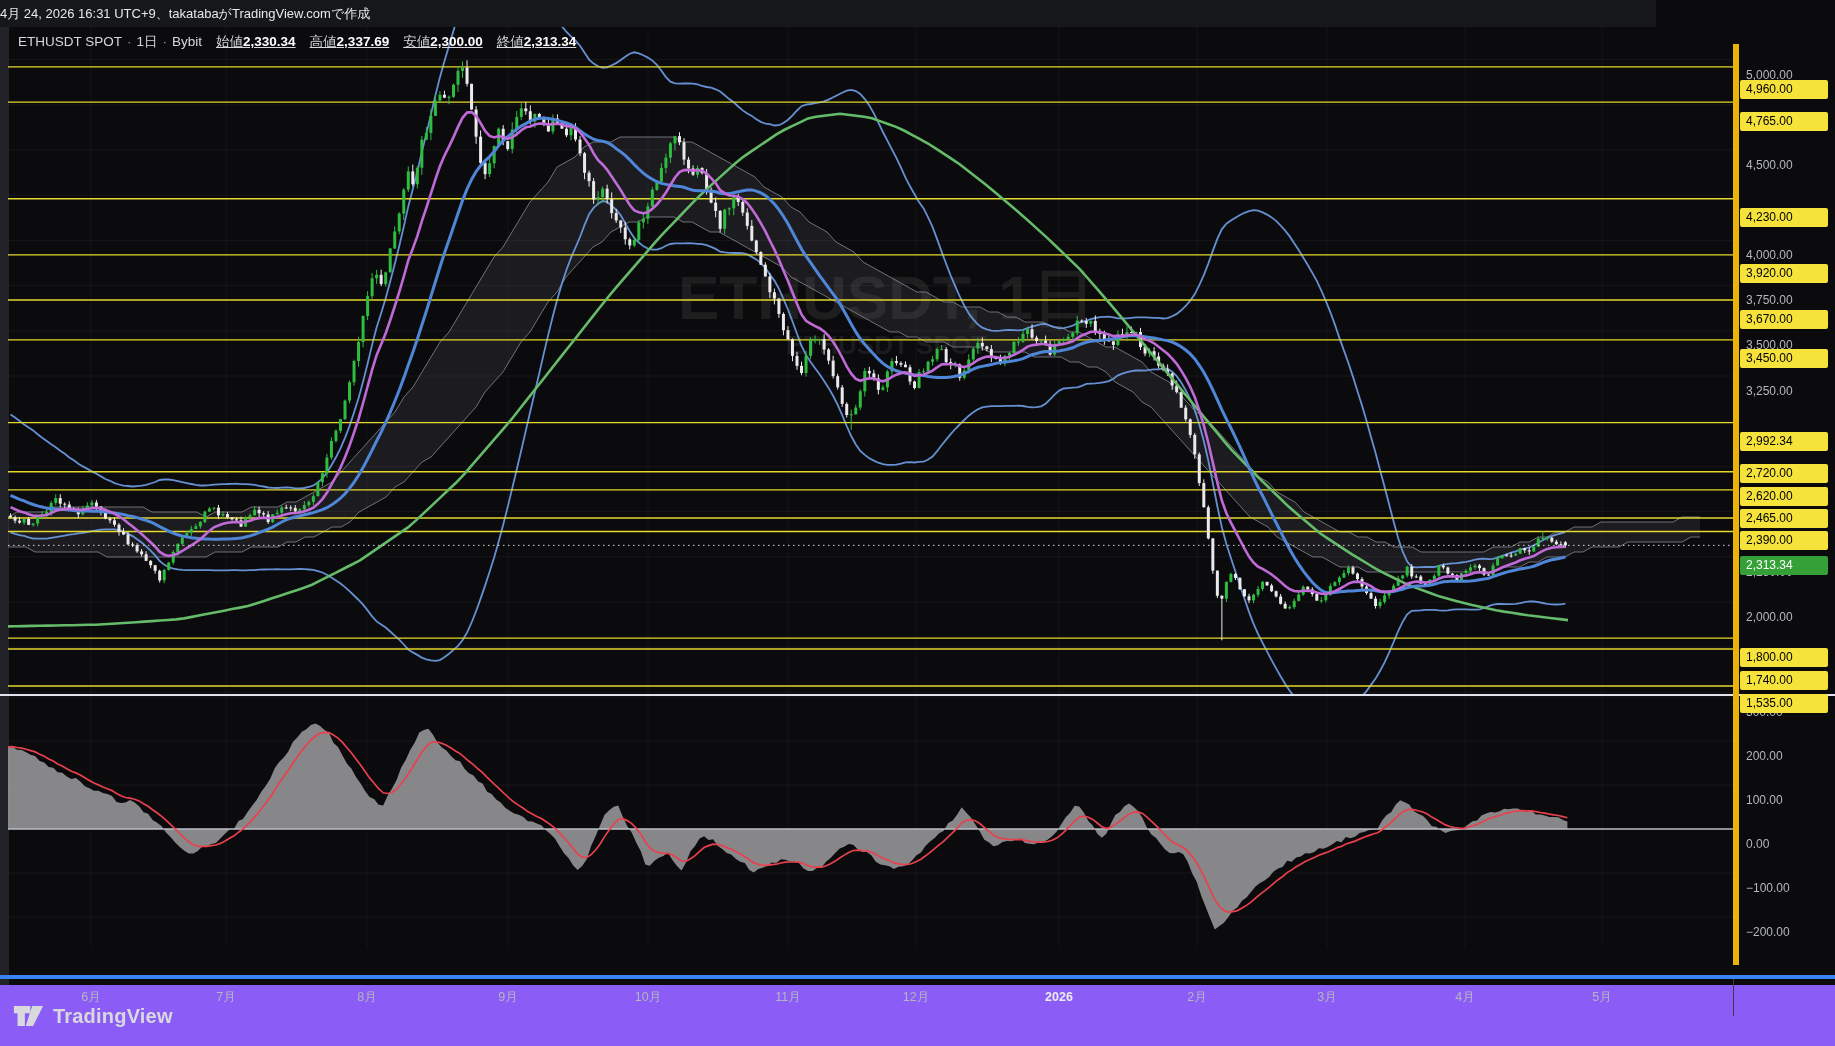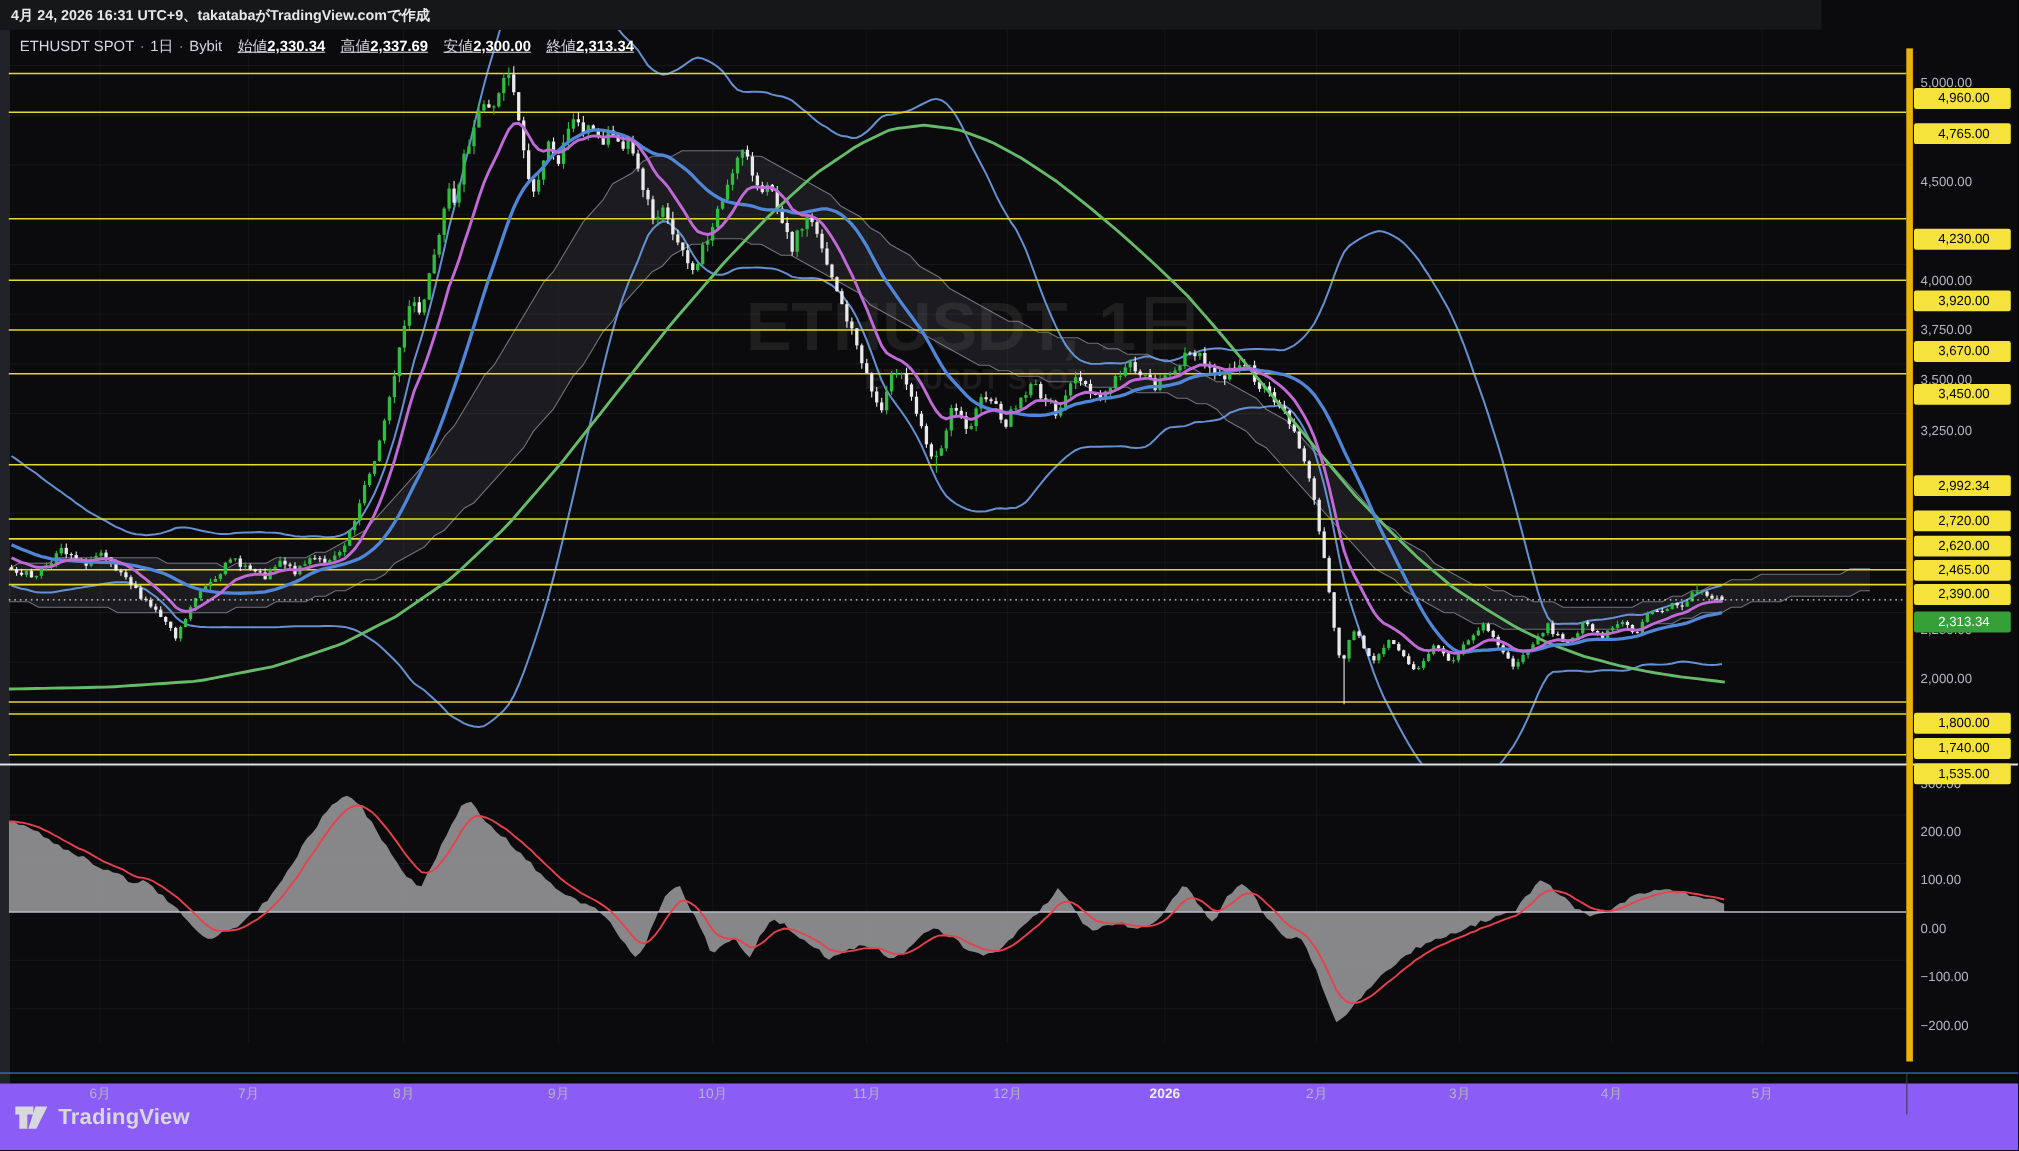--- a/index.html
+++ b/index.html
@@ -1,36 +1,36 @@
 <!DOCTYPE html>
 <html><head>
 <meta charset="utf-8">
 <style>
   html,body{margin:0;padding:0;background:#000;}
   #app{position:relative;width:1835px;height:1046px;background:#0b0b0d;overflow:hidden;
        font-family:"Liberation Sans","DejaVu Sans",sans-serif;}
   #topbar{position:absolute;left:0;top:0;width:1656px;height:27px;background:#161719;
-          color:#e6e8ea;font-size:13px;font-weight:700;line-height:27px;padding-left:10px;box-sizing:border-box;}
+          color:#e6e8ea;font-size:13px;font-weight:400;line-height:27px;padding-left:0;box-sizing:border-box;}
   #leftstrip{position:absolute;left:0;top:27px;width:9px;height:958px;background:#222329;}
   #chartwrap{position:absolute;left:0;top:27px;width:1835px;height:921px;}
   #header{position:absolute;left:18px;top:6px;z-index:30;font-size:13.5px;color:#d5d8de;white-space:nowrap;}
   #header b{color:#ffffff;}
   #header .sep{color:#9a9da5;padding:0 5px;}
   #header .fld{margin-left:14px;text-decoration:underline;}
   #watermark{position:absolute;left:0;top:238px;width:1741px;text-align:center;z-index:1;pointer-events:none;padding-left:16px;}
   #wm-title{font-size:62px;font-weight:600;color:rgba(255,255,255,0.08);line-height:1.05;}
   #wm-sub{font-size:26px;font-weight:600;color:rgba(255,255,255,0.07);}
   #plot-svg{position:absolute;left:0;top:0;z-index:2;}
   #price-axis{position:absolute;left:1733px;top:17px;width:102px;height:921px;z-index:10;border-left:6px solid #eab308;}
   .tick{position:absolute;left:7px;font-size:12px;color:#b4b7bf;white-space:nowrap;z-index:1;}
   .badge{position:absolute;left:1px;width:88px;height:19px;border-radius:2px;font-size:12px;line-height:19px;
-         padding-left:22px;box-sizing:border-box;z-index:2;}
+         padding-left:6px;box-sizing:border-box;z-index:2;}
   .badge.yellow{background:#f5e23b;color:#000;}
   .badge.green{color:#fff;z-index:3;}
-  #time-axis{position:absolute;left:0;top:948px;width:1835px;height:37px;z-index:10;border-top:1px solid #3b82f6;}
+  #time-axis{position:absolute;left:0;top:948px;width:1835px;height:37px;z-index:10;border-top:4px solid #3b82f6;}
   #time-axis .tlabel{position:absolute;top:0;height:37px;line-height:37px;font-size:12.5px;color:#b4b7bf;transform:translateX(-50%);}
   #time-axis .tlabel.bold{color:#eceef2;font-weight:700;}
   #time-axis .axsep{position:absolute;left:1733px;top:0;width:1px;height:37px;background:#3a3d45;}
   #bottombar{position:absolute;left:0;top:985px;width:1835px;height:61px;background:#8b5cf6;}
   #logo{position:absolute;left:13px;top:18px;display:flex;align-items:center;gap:9px;}
   #logo-text{font-size:20px;font-weight:700;color:#d8d9dd;letter-spacing:0.2px;}
 </style>
 </head>
 <body>
 

